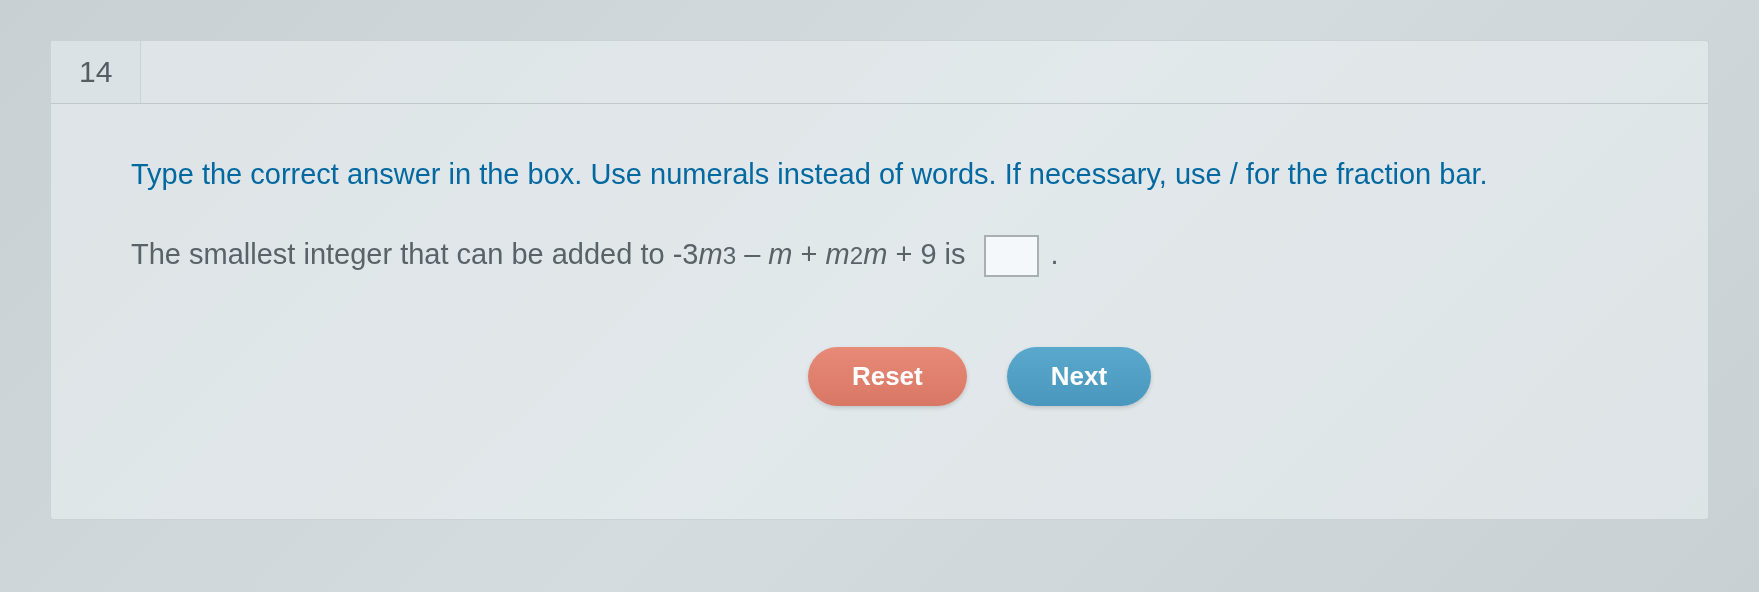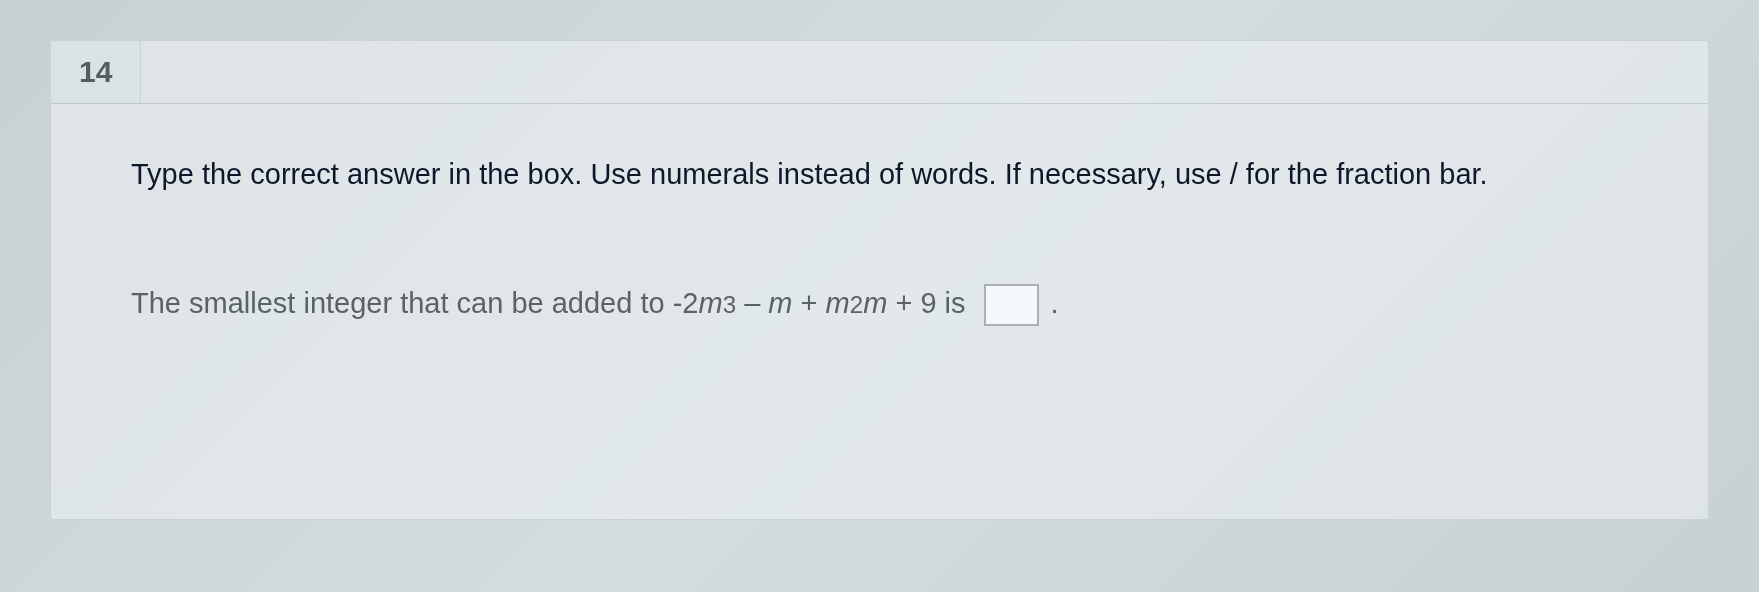--- a/index.html
+++ b/index.html
@@ -25,31 +25,31 @@
     }
     .question-number-wrap {
       border-bottom: 1px solid rgba(170, 180, 185, 0.6);
       padding: 0;
     }
     .question-number {
       display: inline-block;
       background: rgba(218, 225, 228, 0.9);
       padding: 14px 28px;
       font-size: 30px;
-      font-weight: bold;
+      font-weight: normal;
       color: #555c62;
       border-right: 1px solid rgba(180, 190, 195, 0.4);
     }
     .content {
       padding: 50px 80px 30px 80px;
     }
     .instructions {
       font-size: 29px;
-      color: #0f172a;
-      margin-bottom: 85px;
+      color: #0369a1;
+      margin-bottom: 36px;
       line-height: 1.4;
     }
     .question-line {
       font-size: 29px;
       color: #5a6268;
       line-height: 1.6;
       display: flex;
       align-items: baseline;
       flex-wrap: wrap;
       gap: 0;
@@ -102,27 +102,31 @@
 </head>
 <body>
 
 <div class="card">
   <div class="question-number-wrap">
     <div class="question-number">14</div>
   </div>
   <div class="content">
     <p class="instructions">Type the correct answer in the box. Use numerals instead of words. If necessary, use / for the fraction bar.</p>
     <div class="question-line">
-      <span class="question-text">The smallest integer that can be added to -2</span>
+      <span class="question-text">The smallest integer that can be added to -3</span>
         <span class="math">m</span>
         <sup>3</sup>
         <span class="question-text"> – </span>
         <span class="math">m</span>
         <span class="question-text"> + </span>
         <span class="math">m</span>
         <sup>2</sup>
         <span class="math">m</span>
         <span class="question-text"> + 9 is</span>
       <input type="text" class="answer-input" value="" style="">
       <span class="period">.</span>
     </div>
+    <div class="button-row">
+      <button class="btn btn-reset">Reset</button>
+      <button class="btn btn-next">Next</button>
+    </div>
   </div>
 </div>
 
 </body></html>

